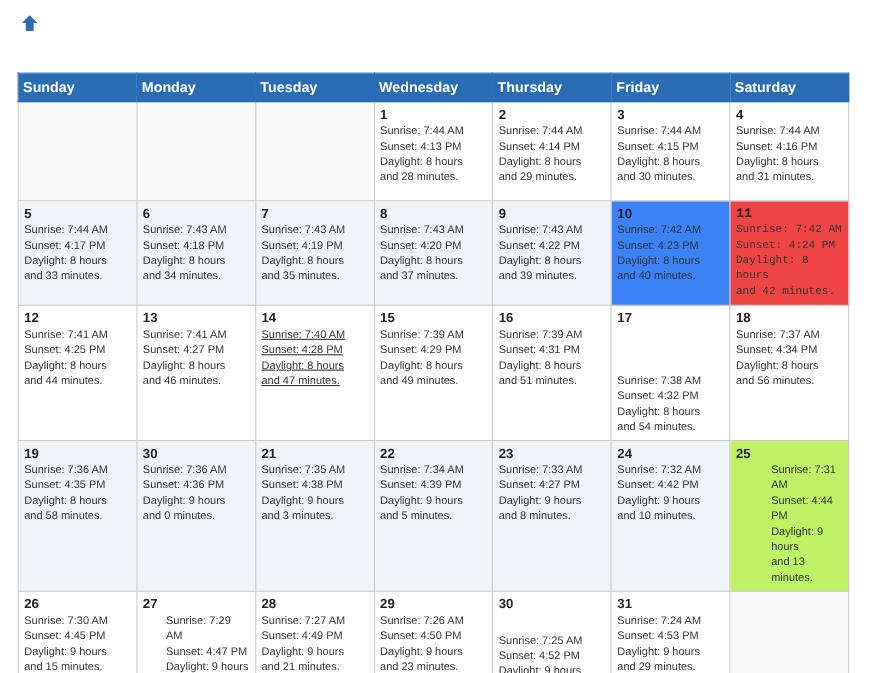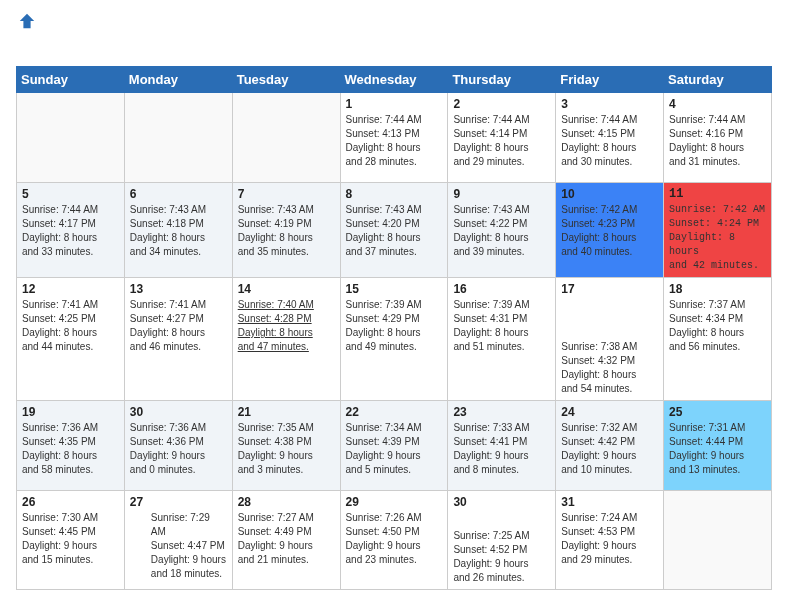--- a/index.html
+++ b/index.html
@@ -295,34 +295,34 @@
           <td style="background: rgb(240, 244, 248);">
             <div class="day-number">22</div>
             <div class="day-info" style="white-space: pre-wrap;">Sunrise: 7:34 AM
 Sunset: 4:39 PM
 Daylight: 9 hours
 and 5 minutes.</div>
           </td>
           <td style="background: rgb(240, 244, 248); margin-top: 35px;">
             <div class="day-number">23</div>
             <div class="day-info" style="white-space: pre-wrap;">Sunrise: 7:33 AM
-Sunset: 4:41 PM
+Sunset: 4:27 PM
 Daylight: 9 hours
 and 8 minutes.</div>
           </td>
           <td style="background: rgb(240, 244, 248);">
             <div class="day-number">24</div>
             <div class="day-info" style="white-space: pre-wrap;">Sunrise: 7:32 AM
 Sunset: 4:42 PM
 Daylight: 9 hours
 and 10 minutes.</div>
           </td>
-          <td style="background: #7dd3fc;">
+          <td style="background: #bef264;">
             <div class="day-number">25</div>
-            <div class="day-info" style="white-space: pre-wrap;">Sunrise: 7:31 AM
+            <div class="day-info" style="white-space: pre-wrap; margin-left: 32px;">Sunrise: 7:31 AM
 Sunset: 4:44 PM
 Daylight: 9 hours
 and 13 minutes.</div>
           </td>
         </tr>
         <tr>
           <td>
             <div class="day-number">26</div>
             <div class="day-info" style="white-space: pre-wrap;">Sunrise: 7:30 AM
 Sunset: 4:45 PM

